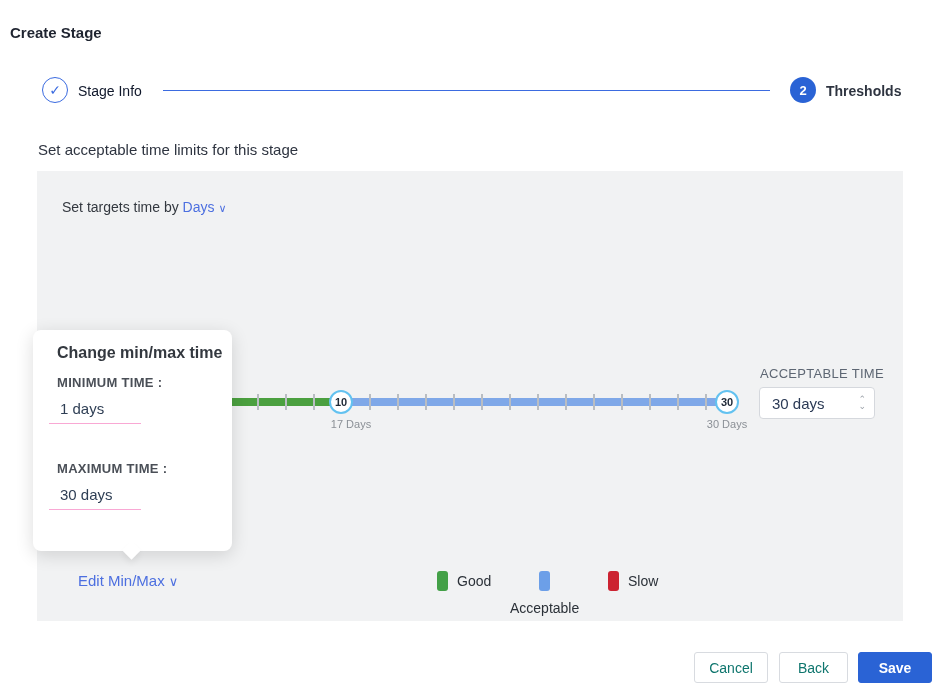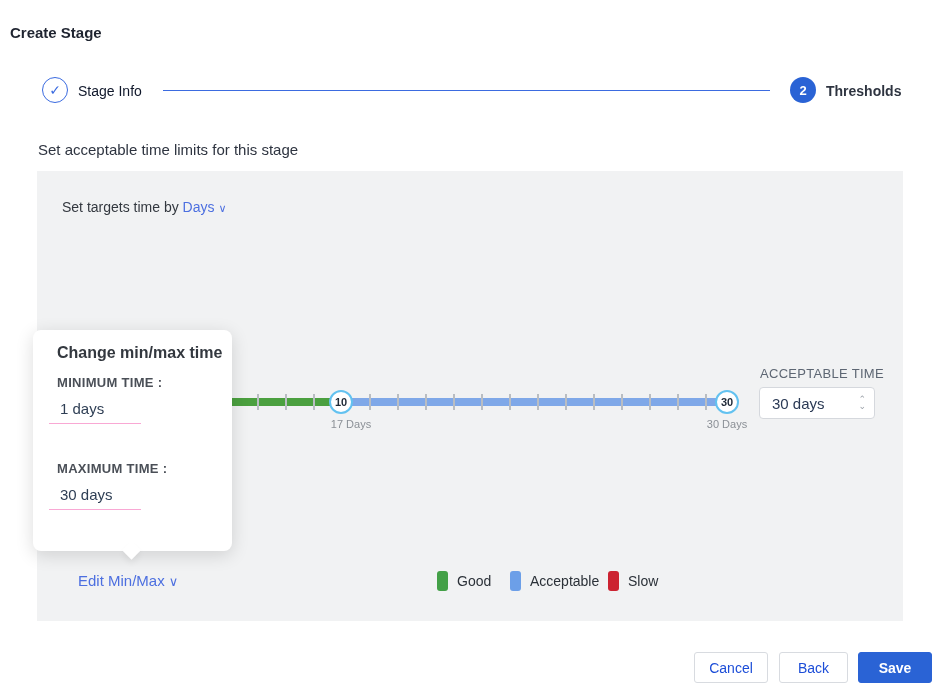--- a/index.html
+++ b/index.html
@@ -43,21 +43,21 @@
   
   .acc-label { position:absolute; left:723px; top:195px; font-size:13px; color:#5d6673; letter-spacing:.3px; }
   .acc-input { position:absolute; left:722px; top:216px; width:116px; height:32px; background:#fff;
     border:1px solid #d5d8dd; border-radius:4px; display:flex; align-items:center; }
   .acc-value { flex:1; padding-left:12px; font-size:15px; color:#2b3a55; }
   .spin { display:flex; flex-direction:column; align-items:center; padding-right:8px; line-height:7px; }
   .spin span { font-size:9px; color:#9aa0a8; cursor:pointer; }
 
   
   .legend-item { position:absolute; top:400px; display:flex; align-items:center; gap:9px; }
-  .li-good { left:400px; } .li-acc { left:473px; } .li-slow { left:571px; }
+  .li-good { left:400px; } .li-acc { left:473px;flex-direction:column; } .li-slow { left:571px; }
   .chip { width:11px; height:20px; border-radius:3px; }
   .chip-good { background:#43a047; } .chip-acc { background:#6c9fe8; } .chip-slow { background:#cc2331; }
   .legend-label { font-size:14px; color:#2b3138; }
 
   .edit-minmax { position:absolute; left:41px; top:401px; font-size:15px; color:#4c6fe0; cursor:pointer; }
   .edit-minmax .chev2 { font-size:13px; }
 
   
   .popup { position:absolute; left:33px; top:330px; width:199px; height:221px; background:#fff;
     border-radius:8px; box-shadow:0 4px 18px rgba(0,0,0,.14); z-index:5; }
@@ -68,21 +68,21 @@
   .lbl-min { top:45px; } .lbl-max { top:131px; }
   .mini-input { position:absolute; left:16px; width:92px; border:none; border-bottom:1px solid #f9a8d4;
     background:transparent; font-size:15px; color:#2f3f55; padding:0 0 6px 11px;
     font-family:"Liberation Sans", sans-serif; }
   .inp-min { top:70px; } .inp-max { top:156px; }
 
   
   .btn { position:absolute; top:652px; height:31px; border-radius:3px; font-size:14px;
     display:flex; align-items:center; justify-content:center; cursor:pointer;
     font-family:"Liberation Sans", sans-serif; }
-  .btn-ghost { background:#fff; border:1px solid #d8dbe0; color:#1d4ed8; }
+  .btn-ghost { background:#fff; border:1px solid #d8dbe0; color:#0f766e; }
   .btn-cancel { left:694px; width:74px; }
   .btn-back { left:779px; width:69px; }
   .btn-save { left:858px; width:74px; background:#2a63d5; border:1px solid #2a63d5; color:#fff; font-weight:600; }
 </style>
 </head>
 <body>
 
 <div class="root">
 
   <div class="page-title">Create Stage</div>

